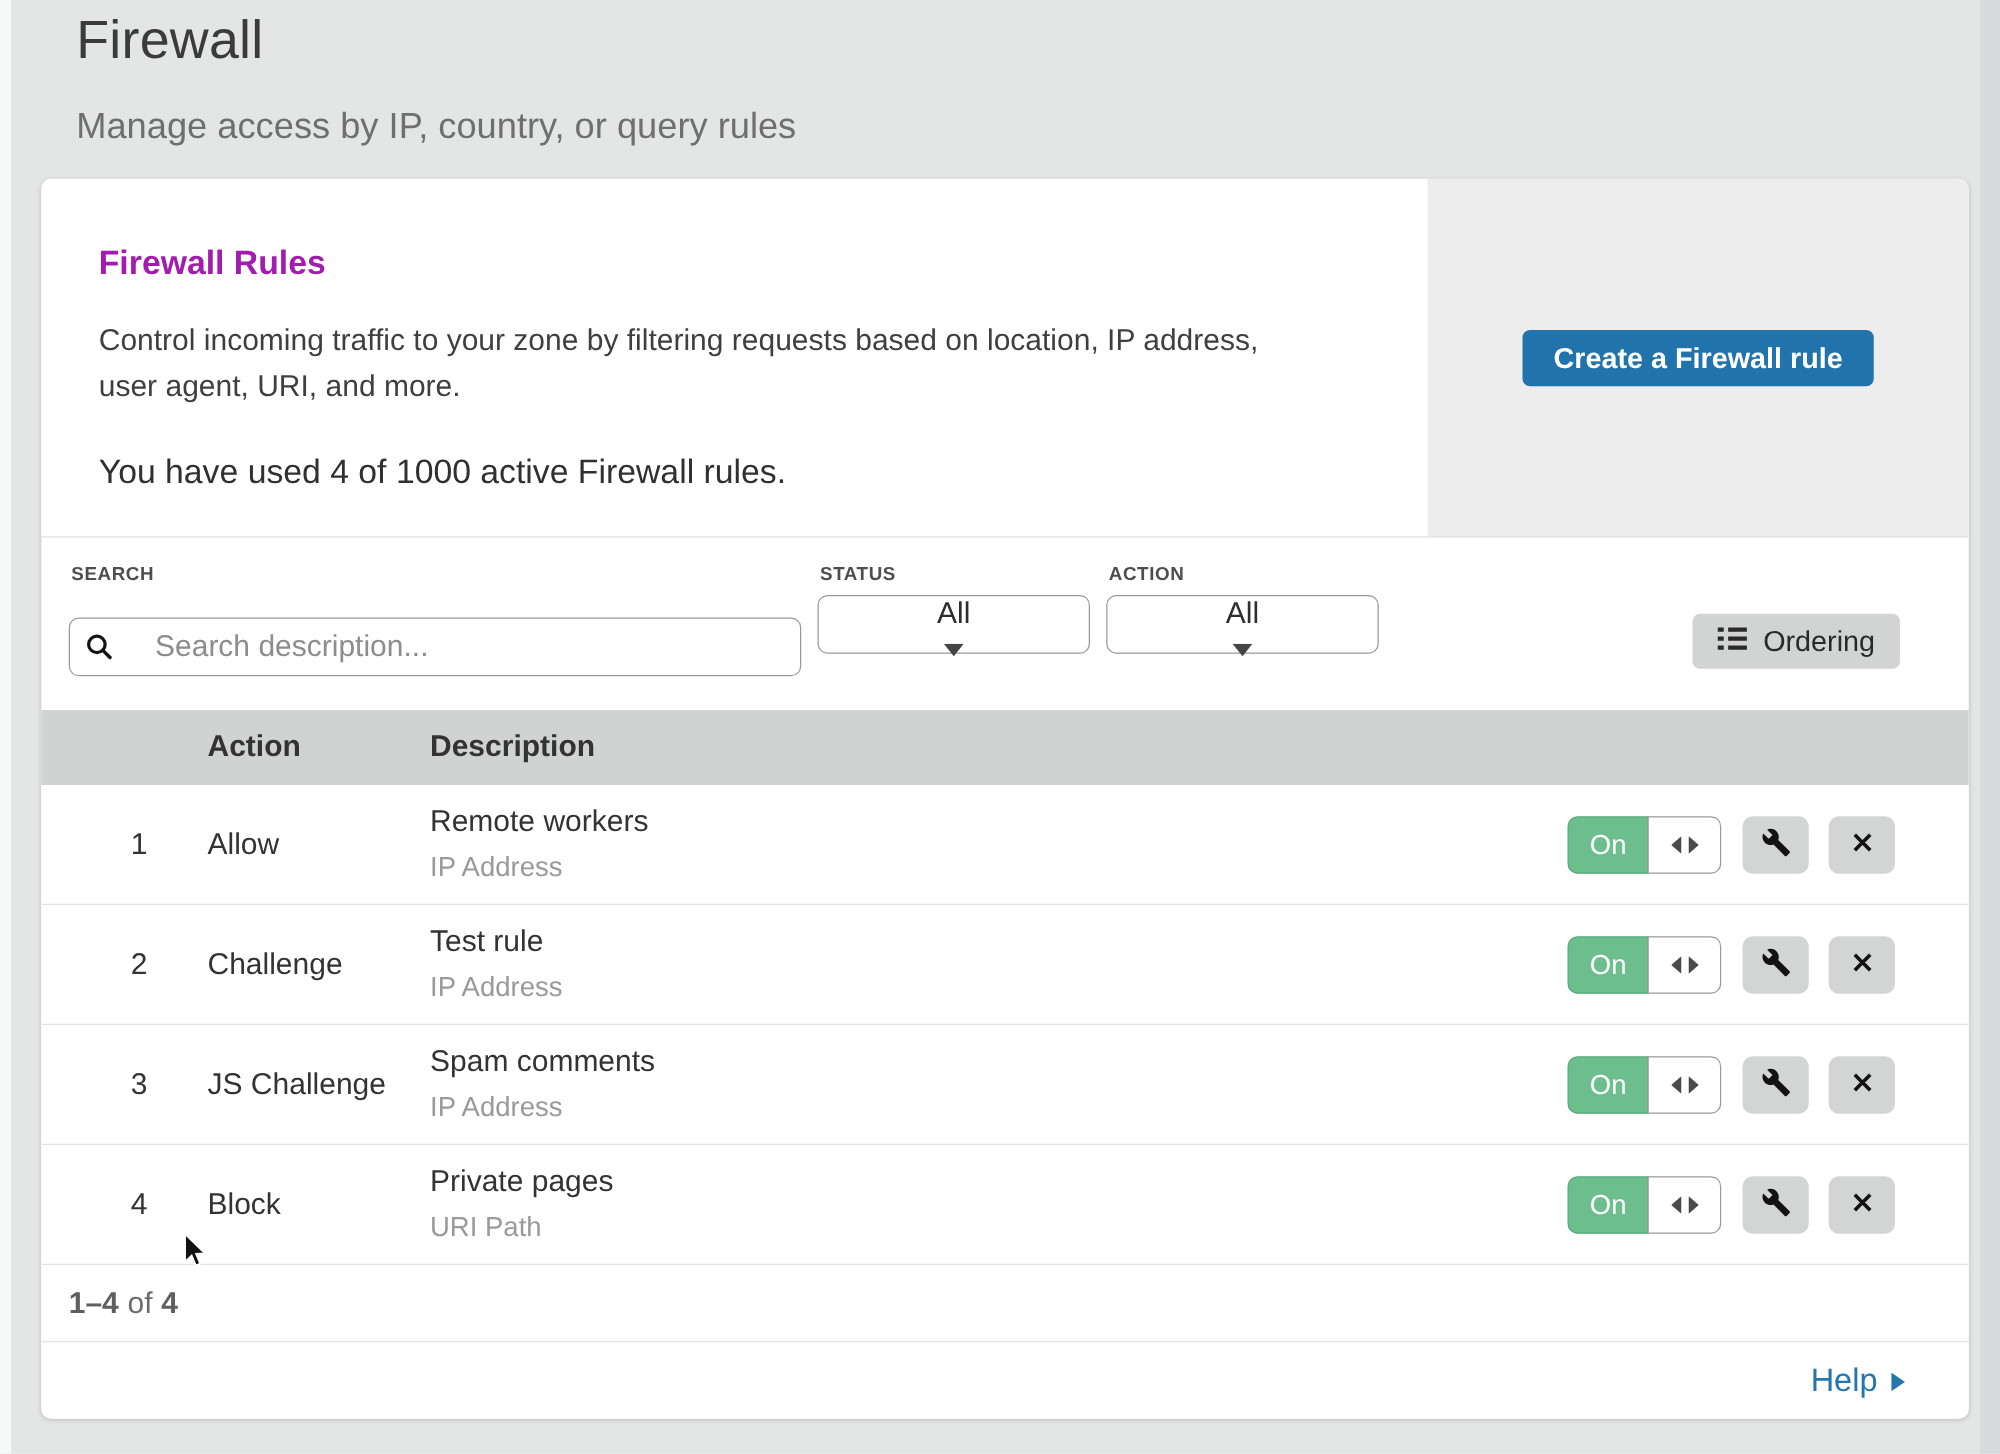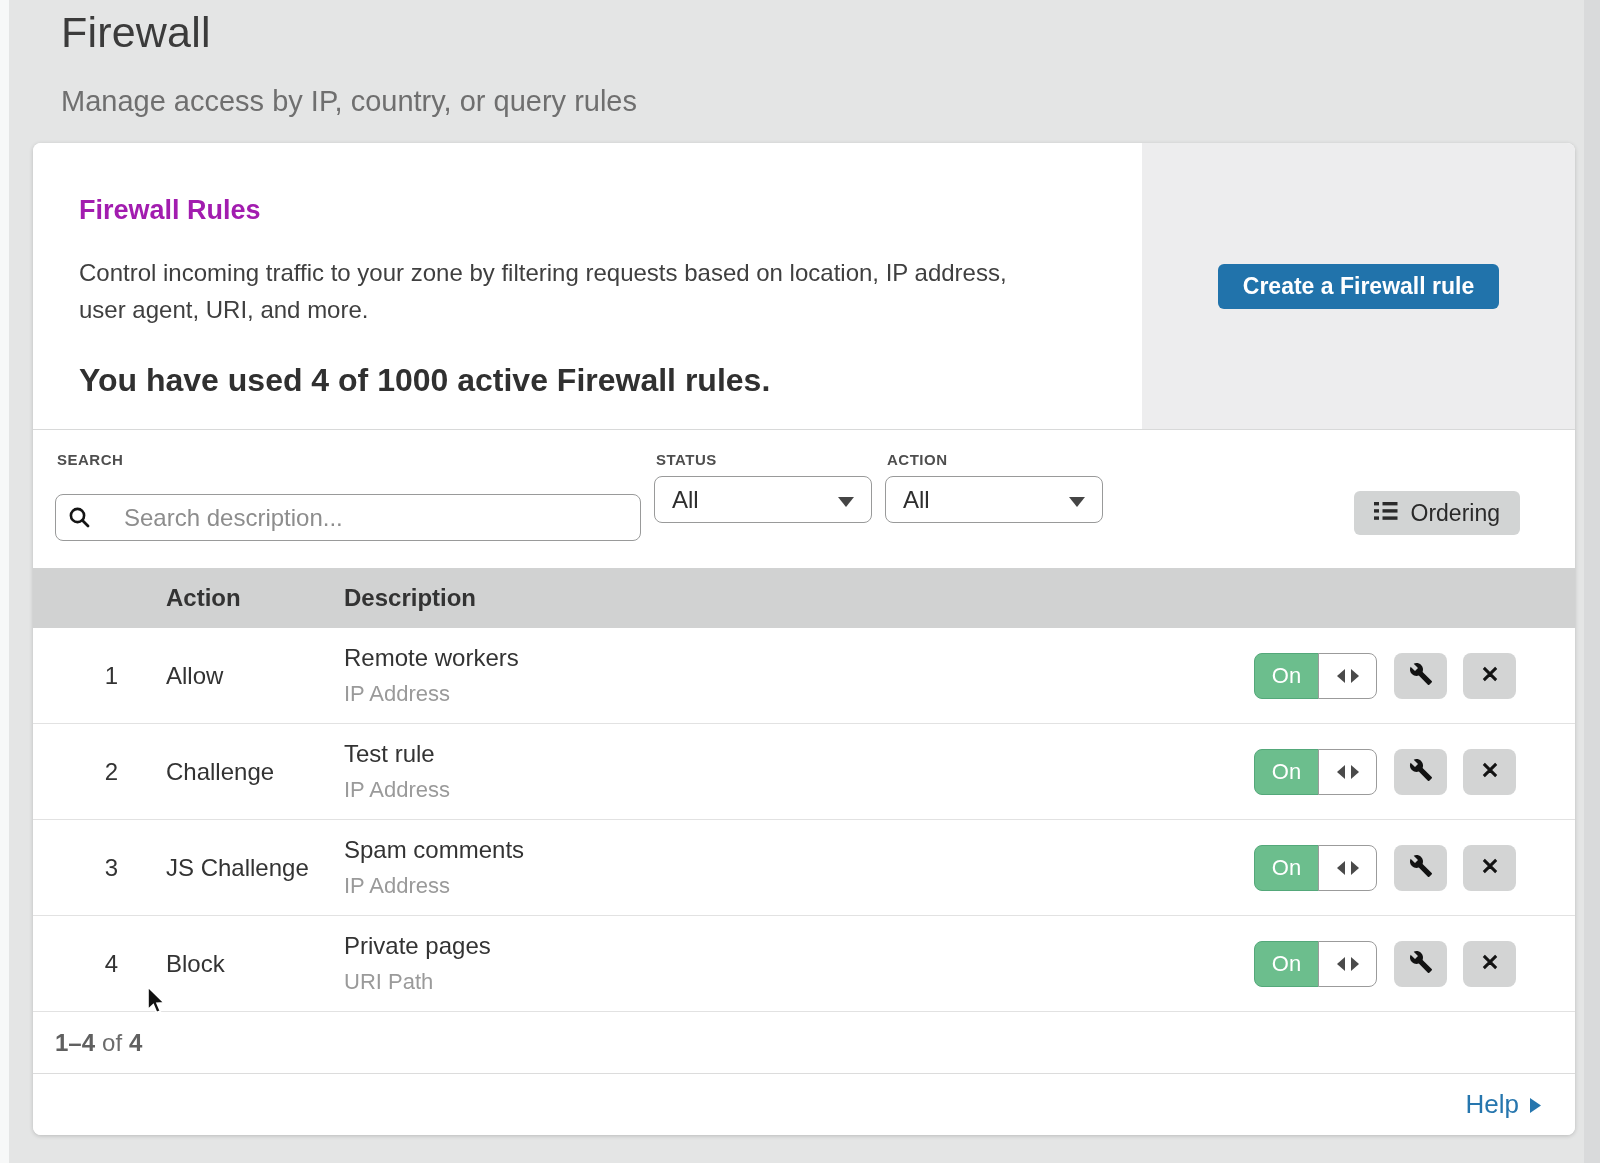--- a/index.html
+++ b/index.html
@@ -21,21 +21,21 @@
     position: absolute; left: 33px; top: 143px; width: 1542px; height: 992px;
     background: #ffffff; border-radius: 8px; overflow: hidden;
     box-shadow: 0 1px 4px rgba(0,0,0,0.18);
   }
 
   
   .overview { display: flex; height: 287px; border-bottom: 1px solid #d8d9d9; }
   .overview-left { flex: 1; padding: 52px 46px 0 46px; background: #ffffff; }
   .overview-heading { font-size: 27px; font-weight: 700; color: #a21caf; margin-bottom: 28px; }
   .overview-desc { font-size: 24px; color: #3f3f3f; line-height: 37px; max-width: 960px; }
-  .overview-usage { margin-top: 34px; font-size: 32px; font-weight: 700; color: #303030; }
+  .overview-usage { margin-top: 34px; font-size: 27px; font-weight: 400; color: #303030; }
   .overview-right {
     width: 433px; background: #ededee;
     display: flex; align-items: center; justify-content: center;
   }
   .btn-primary {
     background: #2173ab; color: #ffffff; border: none; border-radius: 6px;
     font-family: inherit; font-size: 23px; font-weight: 600;
     height: 45px; padding: 0 25px; cursor: pointer;
   }
 
@@ -52,21 +52,21 @@
   .search-box input {
     width: 100%; height: 47px; border: 1.5px solid #999a9a; border-radius: 8px;
     background: #fff; font-family: inherit; font-size: 24px; color: #333;
     padding: 0 14px 0 68px; outline: none;
   }
   .search-box input::placeholder { color: #8d8d8d; }
   .search-icon { position: absolute; left: 13px; top: 12px; }
   .select {
     width: 218px; height: 47px; border: 1.5px solid #999a9a; border-radius: 8px;
     background: #fff; display: flex; align-items: center; justify-content: space-between;
-    padding: 0 17px; font-size: 24px; color: #2e2e2e; cursor: pointer;
+    padding: 0 17px; font-size: 24px; color: #2e2e2e; cursor: pointer; flex-direction: column;
   }
   .filter-spacer { flex: 1; }
   .btn-secondary {
     margin-top: 40px; display: flex; align-items: center; gap: 13px;
     background: #d2d4d4; border: none; border-radius: 6px;
     height: 44px; padding: 0 20px; font-family: inherit; font-size: 23px;
     color: #2a2a2a; cursor: pointer;
   }
 
   
@@ -108,21 +108,21 @@
 
   .pagination {
     height: 62px; display: flex; align-items: center; gap: 7px;
     padding-left: 22px; font-size: 24px; color: #6b6b6b;
     border-bottom: 1px solid #dcdcdc; background: #fff;
   }
   .pagination .bold { font-weight: 700; color: #606060; }
 
   .card-footer {
     height: 61px; display: flex; align-items: center; justify-content: flex-end;
-    padding-right: 34px; background: #fff;
+    padding-right: 51px; background: #fff;
   }
   .help-link {
     display: flex; align-items: center; gap: 11px; color: #2676ae;
     font-size: 26px; text-decoration: none; cursor: pointer;
   }
 
   .mouse-cursor { position: absolute; left: 142px; top: 984px; z-index: 10; }
 </style>
 </head>
 <body>

